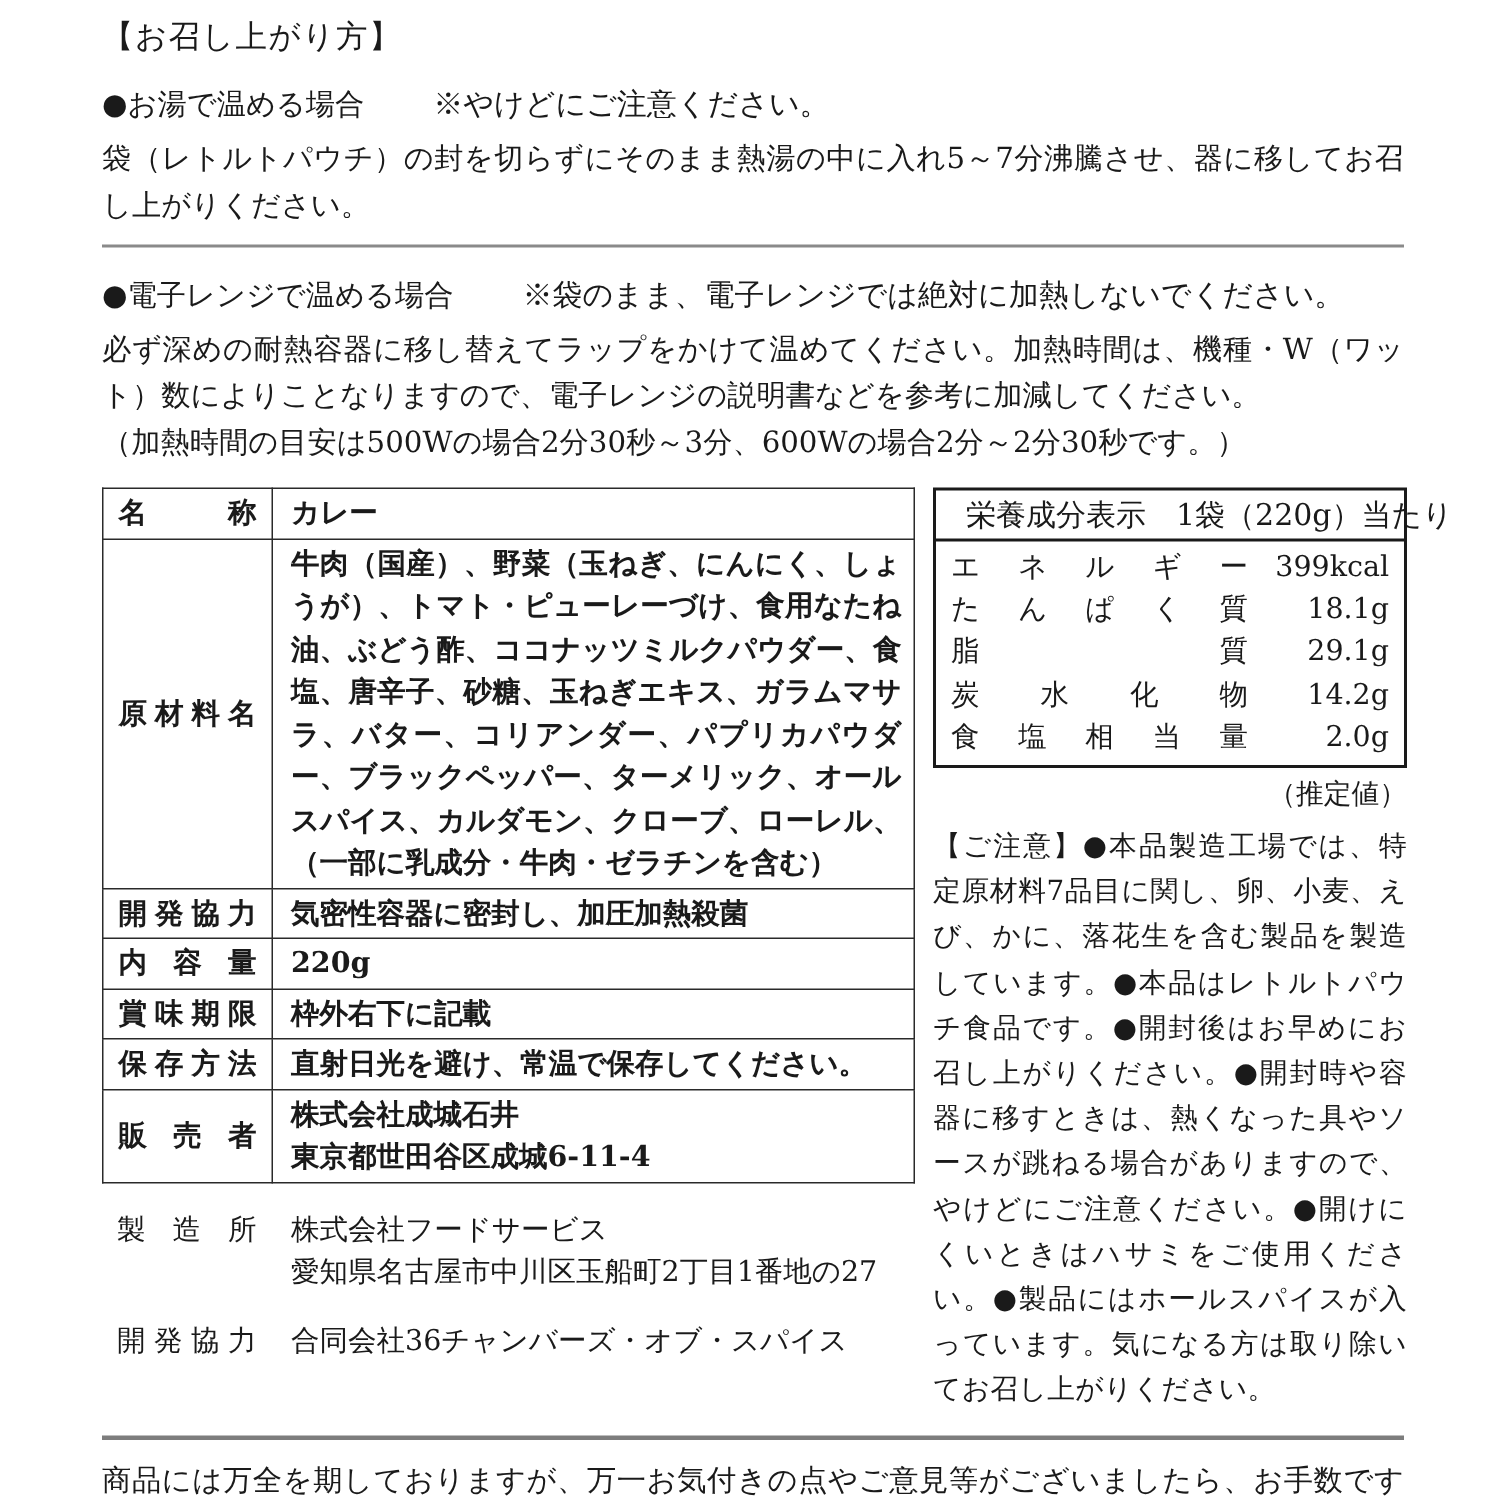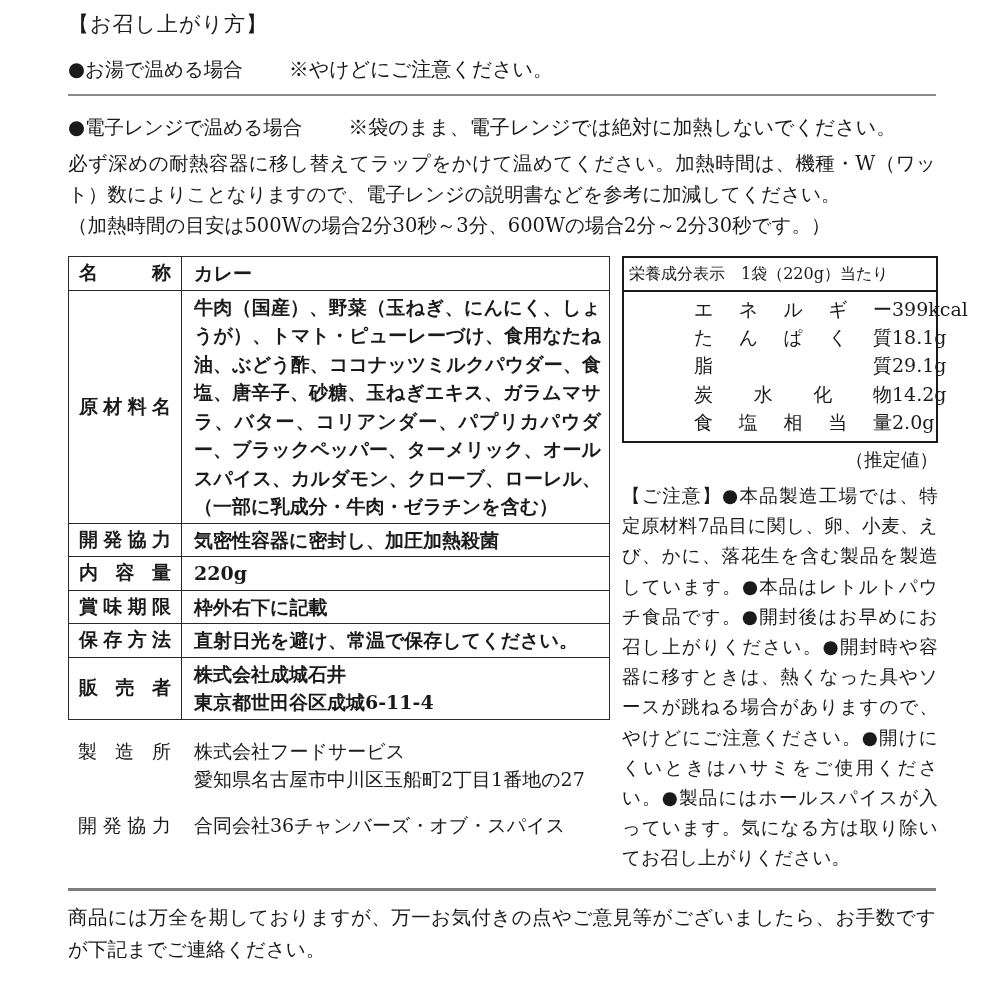--- a/index.html
+++ b/index.html
@@ -32,42 +32,43 @@
   table.spec td { border:1.5px solid #2a2a2a; vertical-align:middle;font-weight:bold; }
   td.lbl { width:113px; padding:2px 10px; }
   td.val { padding:2px 8px 2px 12px; line-height:28.5px; text-align:justify; }
   tr.srow td { height:31px; }
 
   .extra { display:flex; margin-top:17px; font-size:19px; line-height:28.5px; }
   .extra-label { width:113px; padding:0 10px; flex:none; }
   .extra-value { padding-left:13px; }
 
   .nutri { border:2px solid #1a1a1a; width:316px; }
-  .nutri-head { font-size:16px; line-height:30px; padding:1px 5px; border-bottom:2.5px solid #1a1a1a; white-space:nowrap; }
-  .nutri-row { display:flex; padding:0 22px; font-size:19px; line-height:28.2px;margin-left:48px; }
+  .nutri-head { font-size:20px; line-height:30px; padding:1px 20px; border-bottom:2.5px solid #1a1a1a; white-space:nowrap; }
+  .nutri-row { display:flex; padding:0 10px; font-size:19px; line-height:28.2px; }
   .nutri-label { width:198px; flex:none; }
   .nutri-value { flex:1; text-align:right; }
   .nutri-body { padding:3px 0 5px 0; }
   .nutri-note { text-align:right; font-size:18.5px; margin-top:4px; }
 
   .caution { margin-top:9px; font-size:18.5px; line-height:30.2px; text-align:justify; letter-spacing:0.2px; }
 
   .feedback { margin-top:11px; font-size:19.5px; line-height:32px; text-align:justify; }
 </style>
 </head>
 <body>
 
 <div class="page">
 
   <div class="title">【お召し上がり方】</div>
 
   <div class="sec-head">
     <span>●お湯で温める場合</span>
     <span class="sec-note">※やけどにご注意ください。</span>
   </div>
+  <div class="sec-body">袋（レトルトパウチ）の封を切らずにそのまま熱湯の中に入れ5～7分沸騰させ、器に移してお召し上がりください。</div>
 
   <hr class="hr1">
 
   <div class="sec-head">
     <span>●電子レンジで温める場合</span>
     <span class="sec-note">※袋のまま、電子レンジでは絶対に加熱しないでください。</span>
   </div>
   <div class="sec-body">必ず深めの耐熱容器に移し替えてラップをかけて温めてください。加熱時間は、機種・W（ワット）数によりことなりますので、電子レンジの説明書などを参考に加減してください。</div>
   <div class="sec-guide">（加熱時間の目安は500Wの場合2分30秒～3分、600Wの場合2分～2分30秒です。）</div>
 

